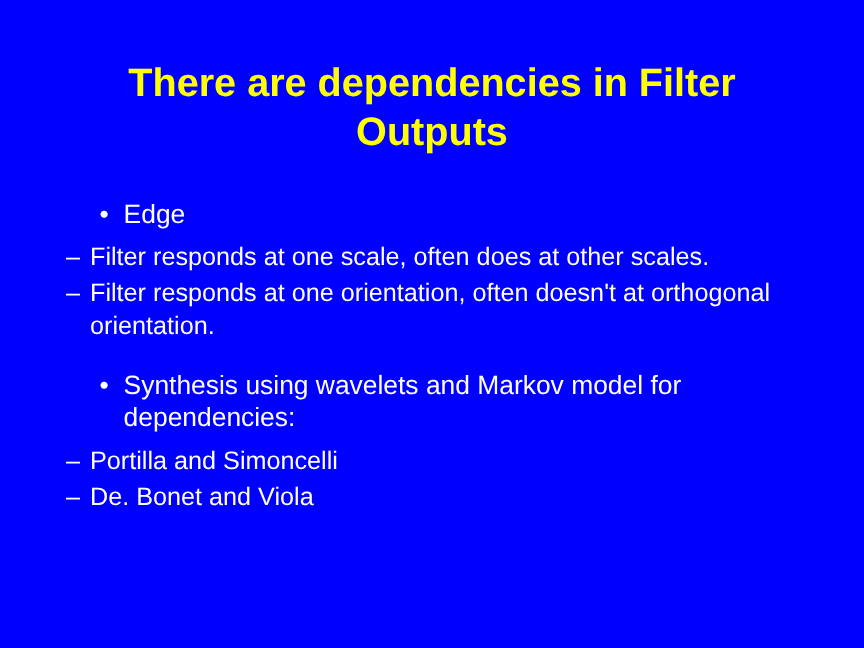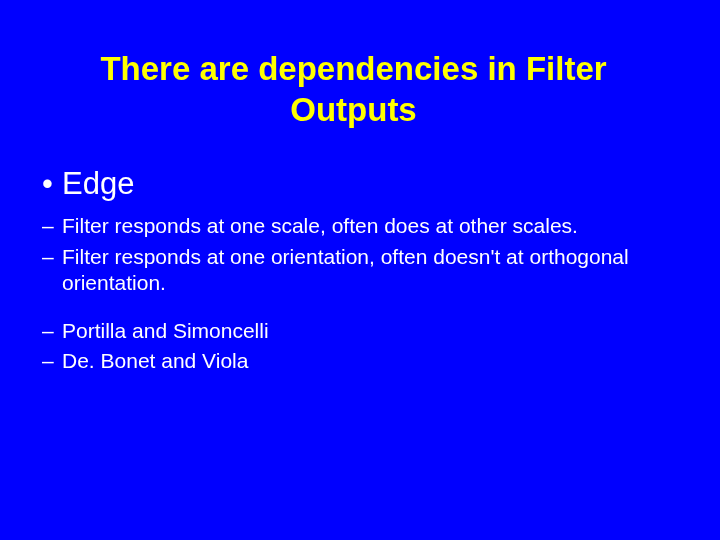--- a/index.html
+++ b/index.html
@@ -7,32 +7,33 @@
     width: 720px;
     height: 540px;
     background: #0000ff;
     font-family: Arial, Helvetica, sans-serif;
     color: #ffffff;
     overflow: hidden;
   }
   .slide {
     width: 100%;
     height: 100%;
-    padding: 48px 55px 40px 42px;
+    padding: 48px 55px 40px 55px;
   }
   .title {
     color: #ffff00;
     font-size: 33px;
     font-weight: bold;
     text-align: center;
     line-height: 1.25;
     margin-bottom: 34px;
   }
   .bullet-l1 {
-    font-size: 31px;
+    font-size: 22px;
+    margin-left: 28px;
     text-indent: -20px;
     padding-left: 20px;
     line-height: 1.25;
     margin-bottom: 10px;
   }
   .bullet-l1 .dot {
     display: inline-block;
     width: 20px;
     text-indent: 0;
   }
@@ -64,20 +65,23 @@
     </div>
     <div class="bullet-l2">
       <span class="dash">–</span><span>Filter responds at one scale, often does at other scales.</span>
     </div>
     <div class="bullet-l2">
       <span class="dash">–</span><span>Filter responds at one orientation, often doesn't at orthogonal orientation.</span>
     </div>
   </div>
 
   <div class="group">
+    <div class="bullet-l1">
+      <span class="dot">•</span><span>Synthesis using wavelets and Markov model for dependencies:</span>
+    </div>
     <div class="bullet-l2">
       <span class="dash">–</span><span>Portilla and Simoncelli</span>
     </div>
     <div class="bullet-l2">
       <span class="dash">–</span><span>De. Bonet and Viola</span>
     </div>
   </div>
 </div>
 
 </body></html>

